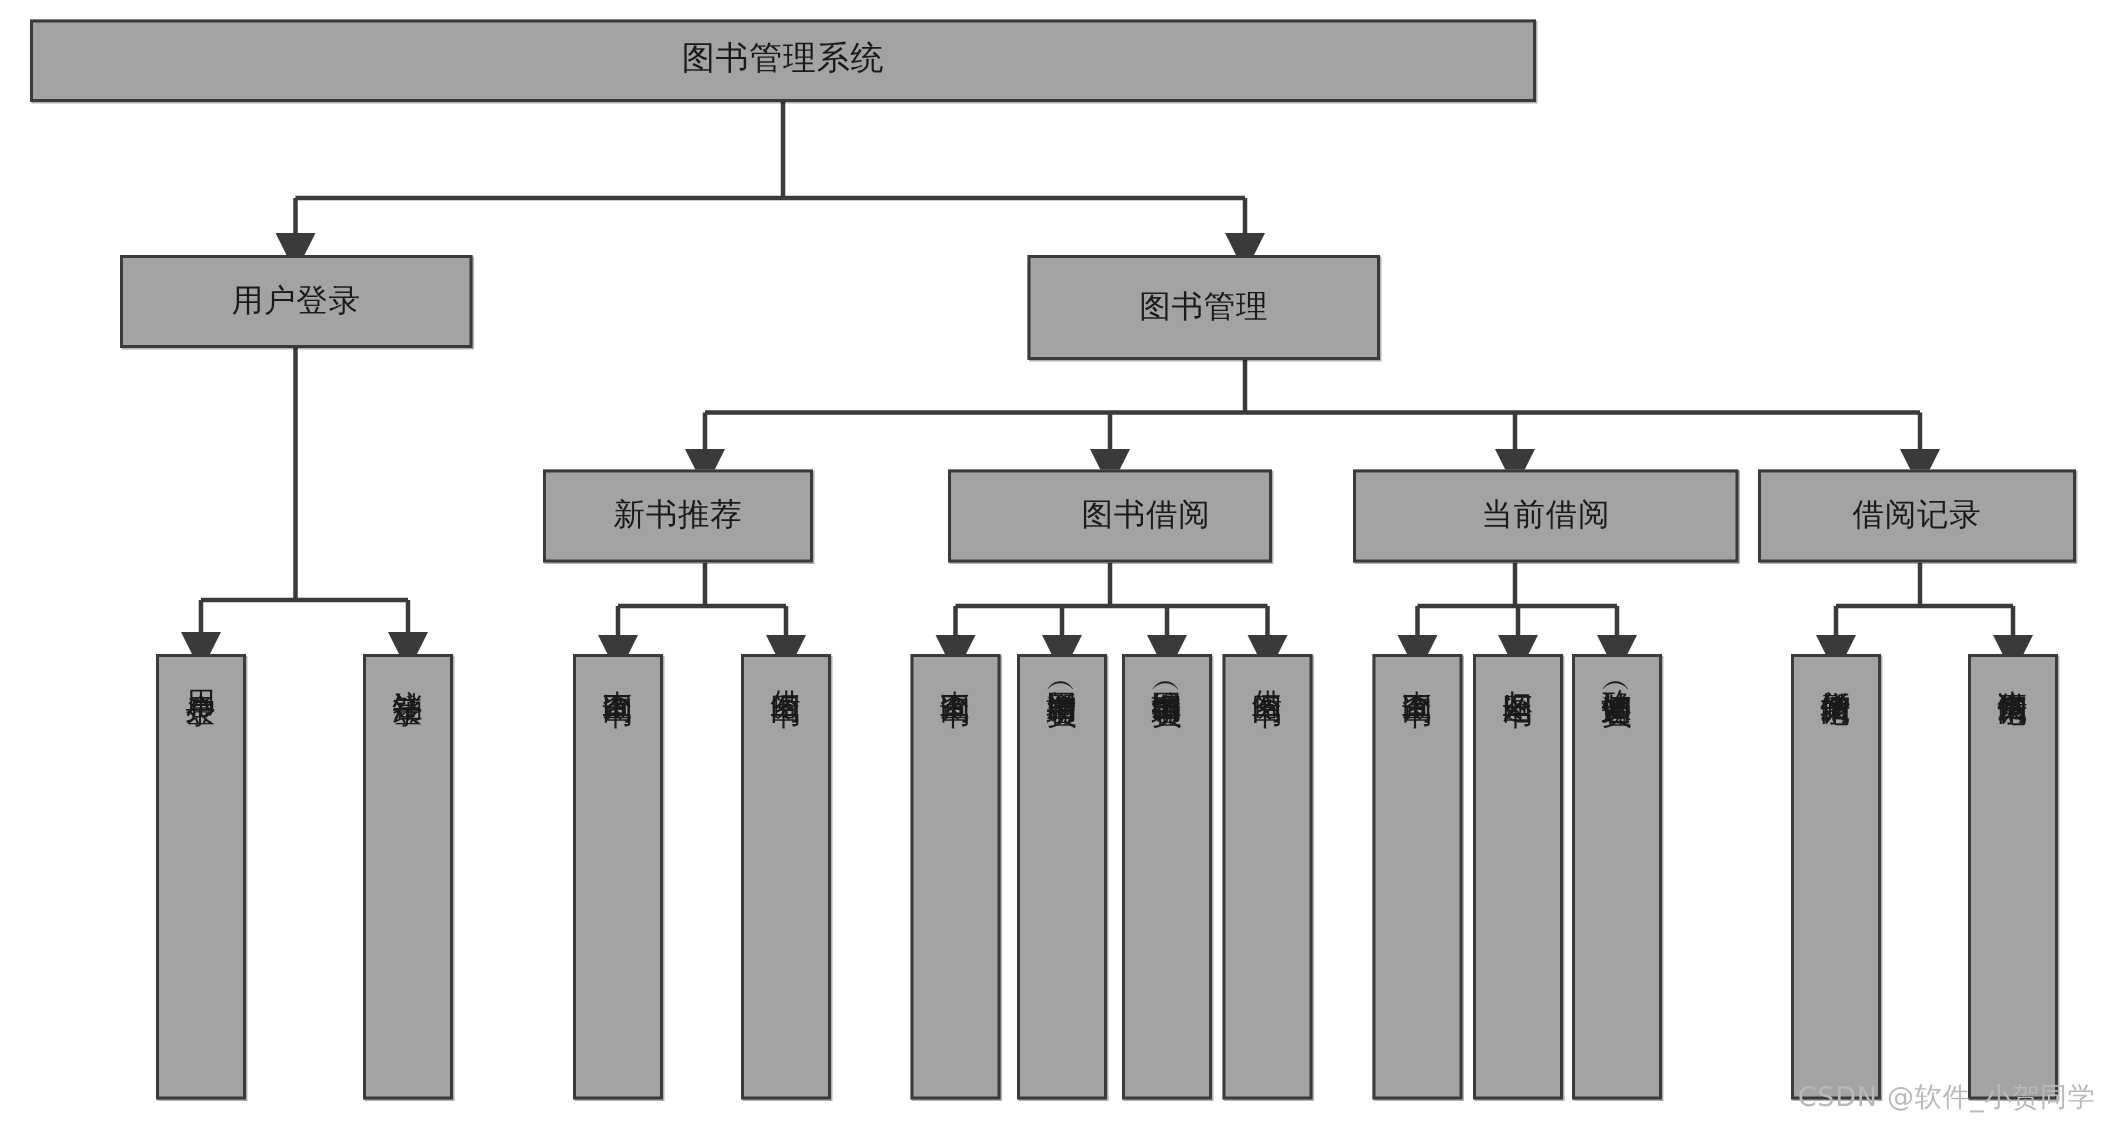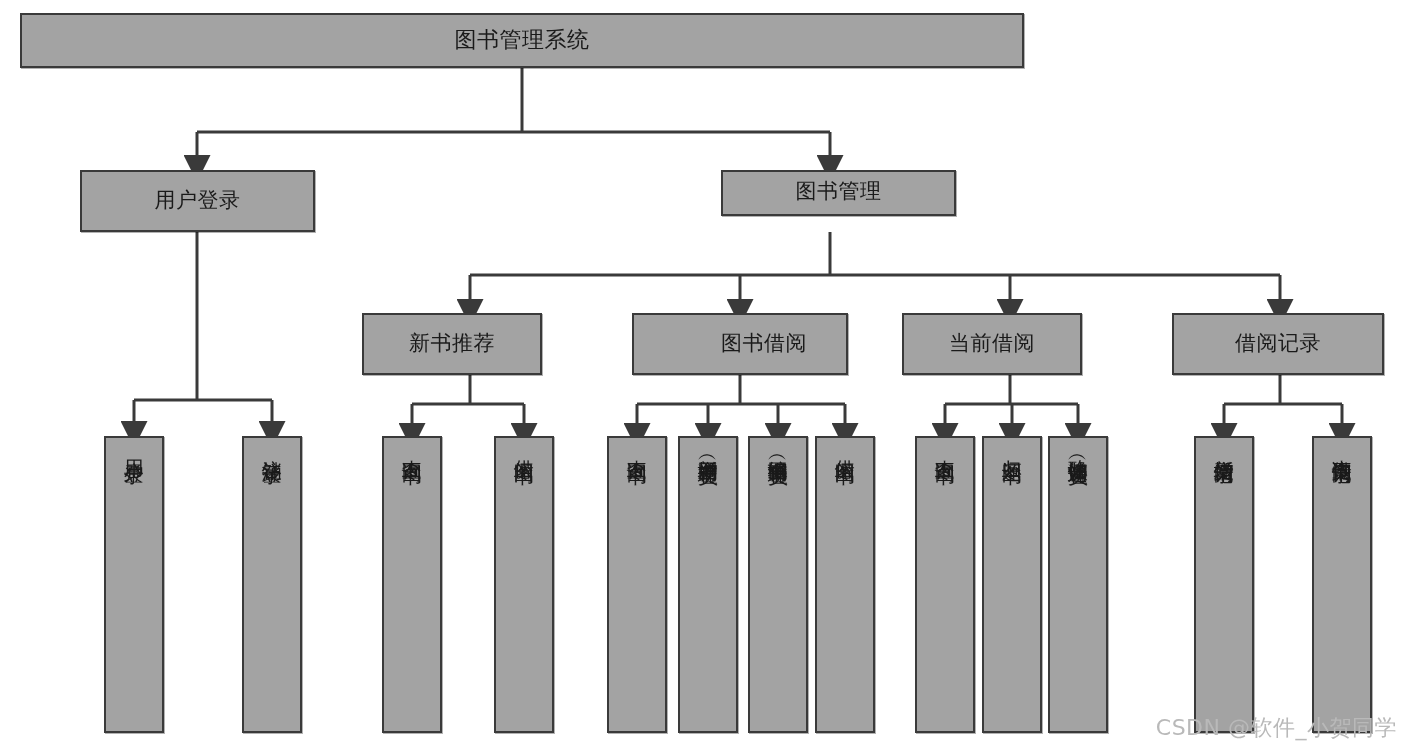--- a/index.html
+++ b/index.html
@@ -69,21 +69,21 @@
     -webkit-text-orientation: upright;
   }
   .node.v.tall .label {
     font-size: 20px;
     letter-spacing: 1px;
   }
   .watermark {
     position: absolute;
     right: 8px;
     bottom: 4px;
-    font-size: 22px;
+    font-size: 18px;
     color: #b9b9b9;
     letter-spacing: 0.5px;
     white-space: nowrap;
     font-family: "DejaVu Sans", "Liberation Sans", sans-serif;
   }
 </style>
 </head>
 <body>
 
 <div id="diagram">
@@ -138,31 +138,31 @@
     </g>
   </svg>
 
   <div class="node h root" style="left:20px; top:13px; width:1004px; height:55px;">
     <span class="label">图书管理系统</span>
   </div>
 
   <div class="node h" style="left:80px; top:170px; width:235px; height:62px;">
     <span class="label">用户登录</span>
   </div>
-  <div class="node h" style="left:721px; top:170px; width:235px; height:46px;font-family:Liberation Mono, monospace;">
+  <div class="node h" style="left:685px; top:170px; width:235px; height:70px;">
     <span class="label">图书管理</span>
   </div>
 
   <div class="node h" style="left:362px; top:313px; width:180px; height:62px;">
     <span class="label">新书推荐</span>
   </div>
   <div class="node h" style="left:632px; top:313px; width:216px; height:62px;padding-left:48px;">
     <span class="label">图书借阅</span>
   </div>
-  <div class="node h" style="left:902px; top:313px; width:180px; height:62px;">
+  <div class="node h" style="left:902px; top:313px; width:257px; height:62px;">
     <span class="label">当前借阅</span>
   </div>
   <div class="node h" style="left:1172px; top:313px; width:212px; height:62px;">
     <span class="label">借阅记录</span>
   </div>
 
   <div class="node v" style="left:104px; top:436px; width:60px; height:297px;">
     <span class="label">用户登录</span>
   </div>
   <div class="node v" style="left:242px; top:436px; width:60px; height:297px;">

